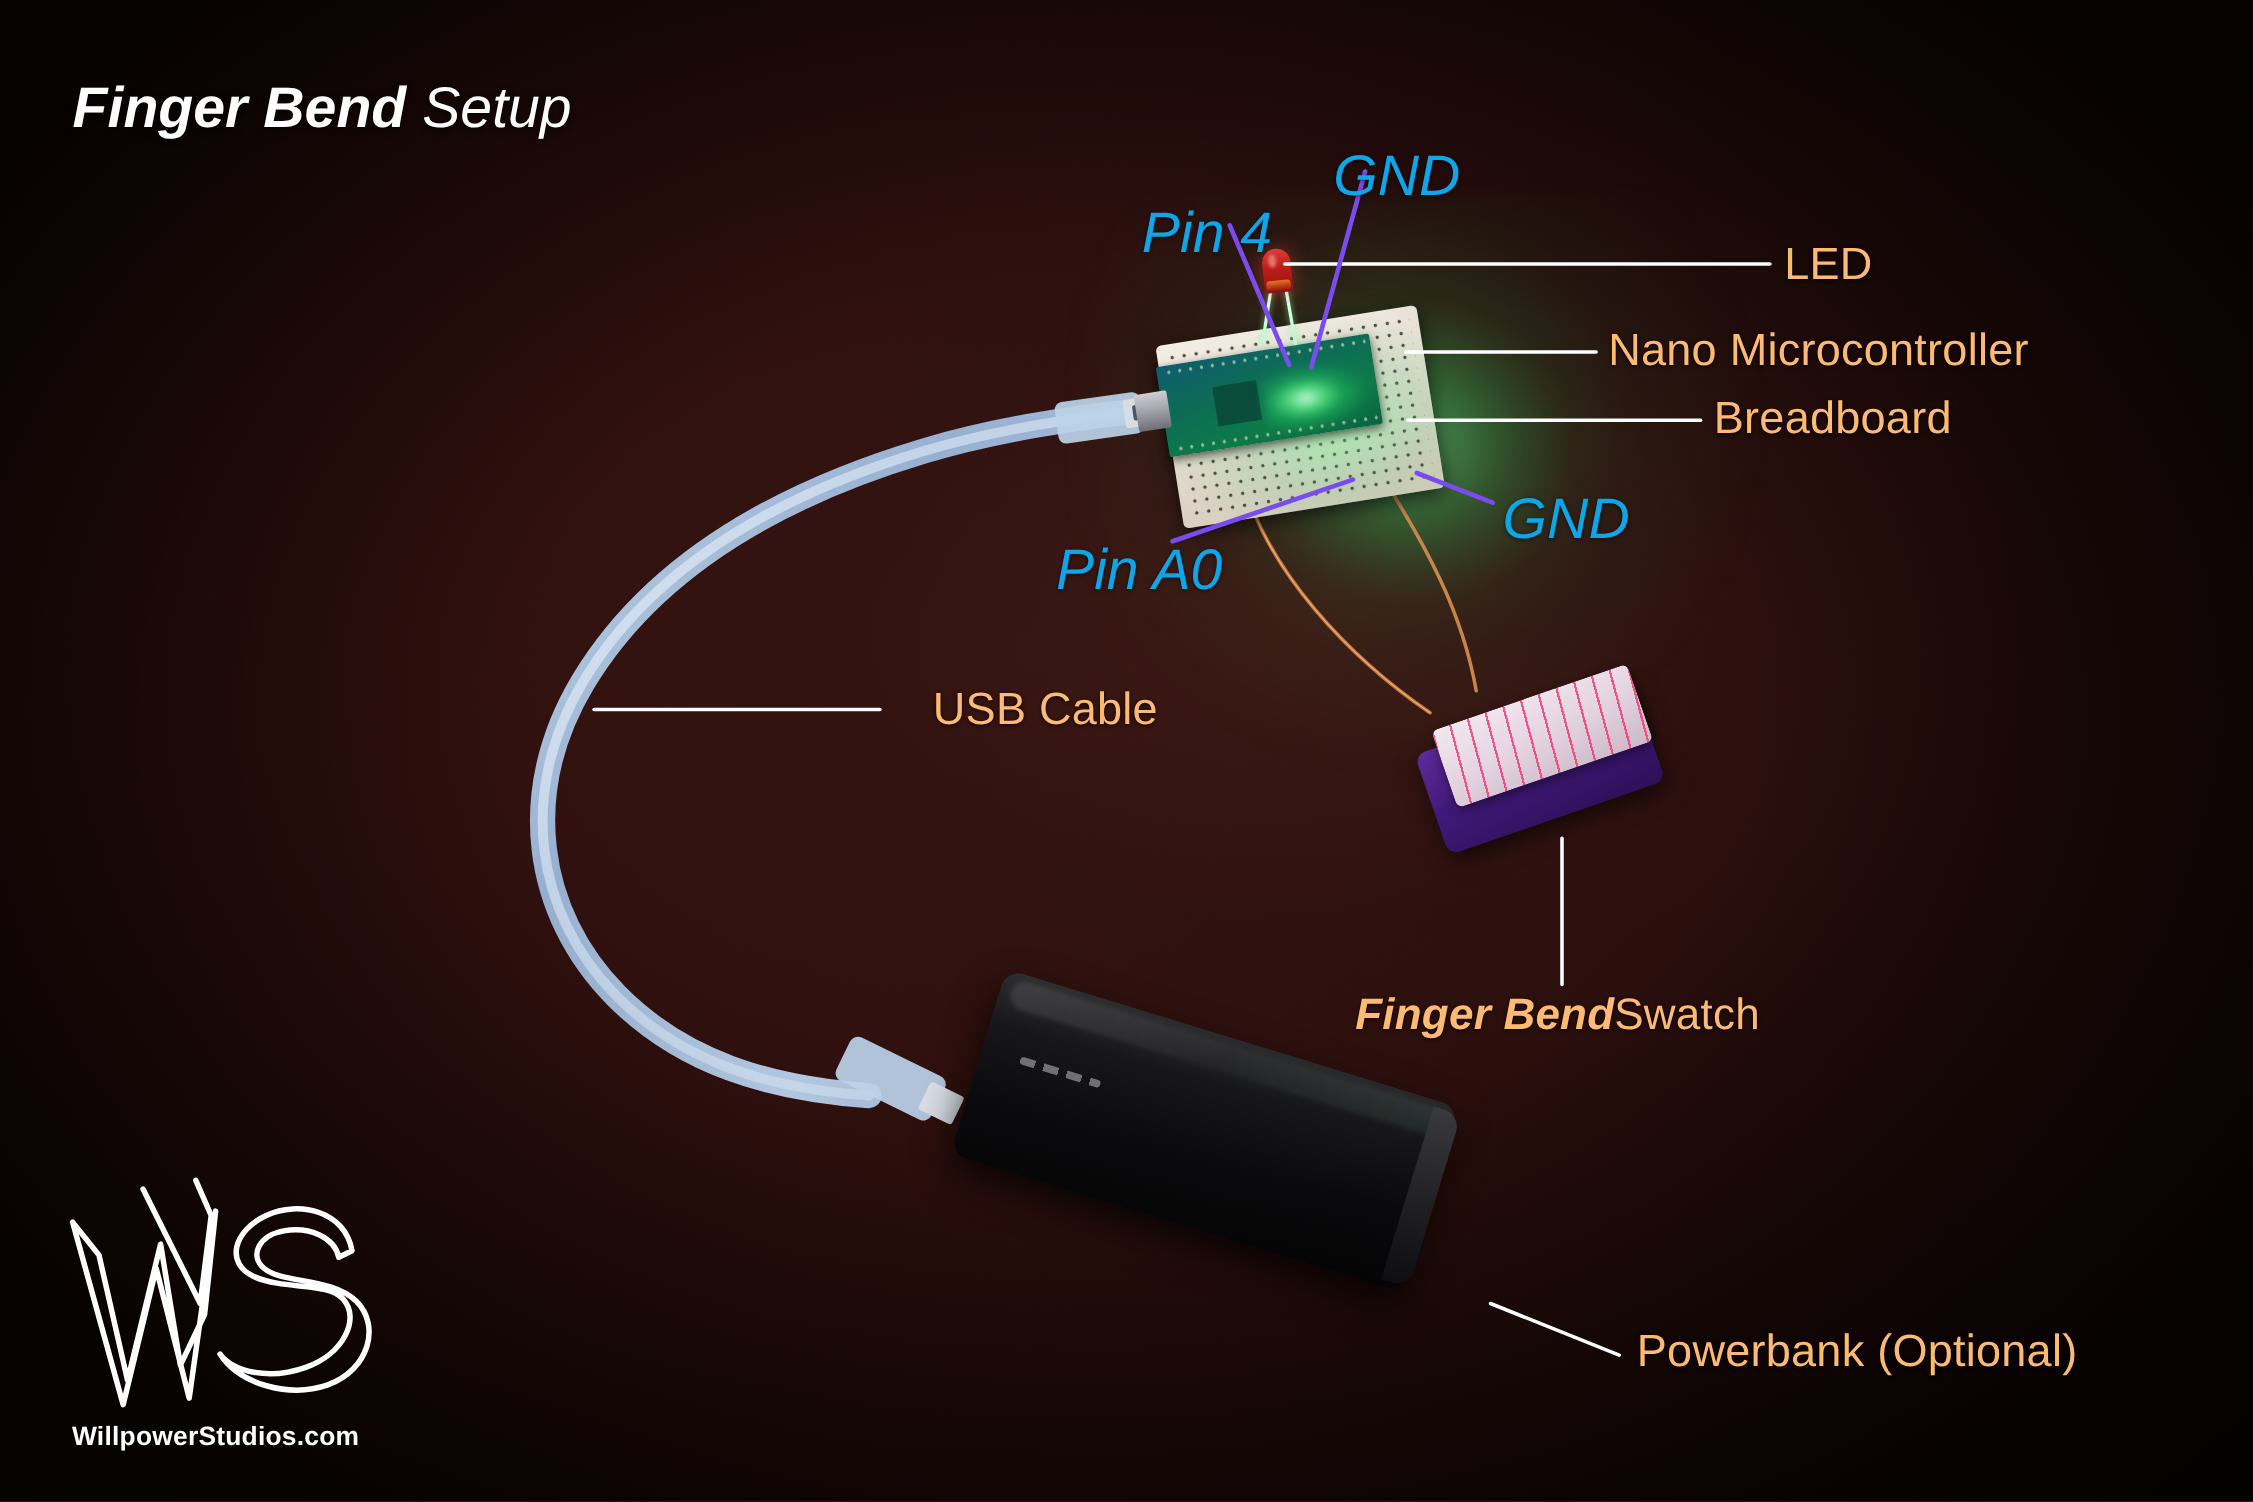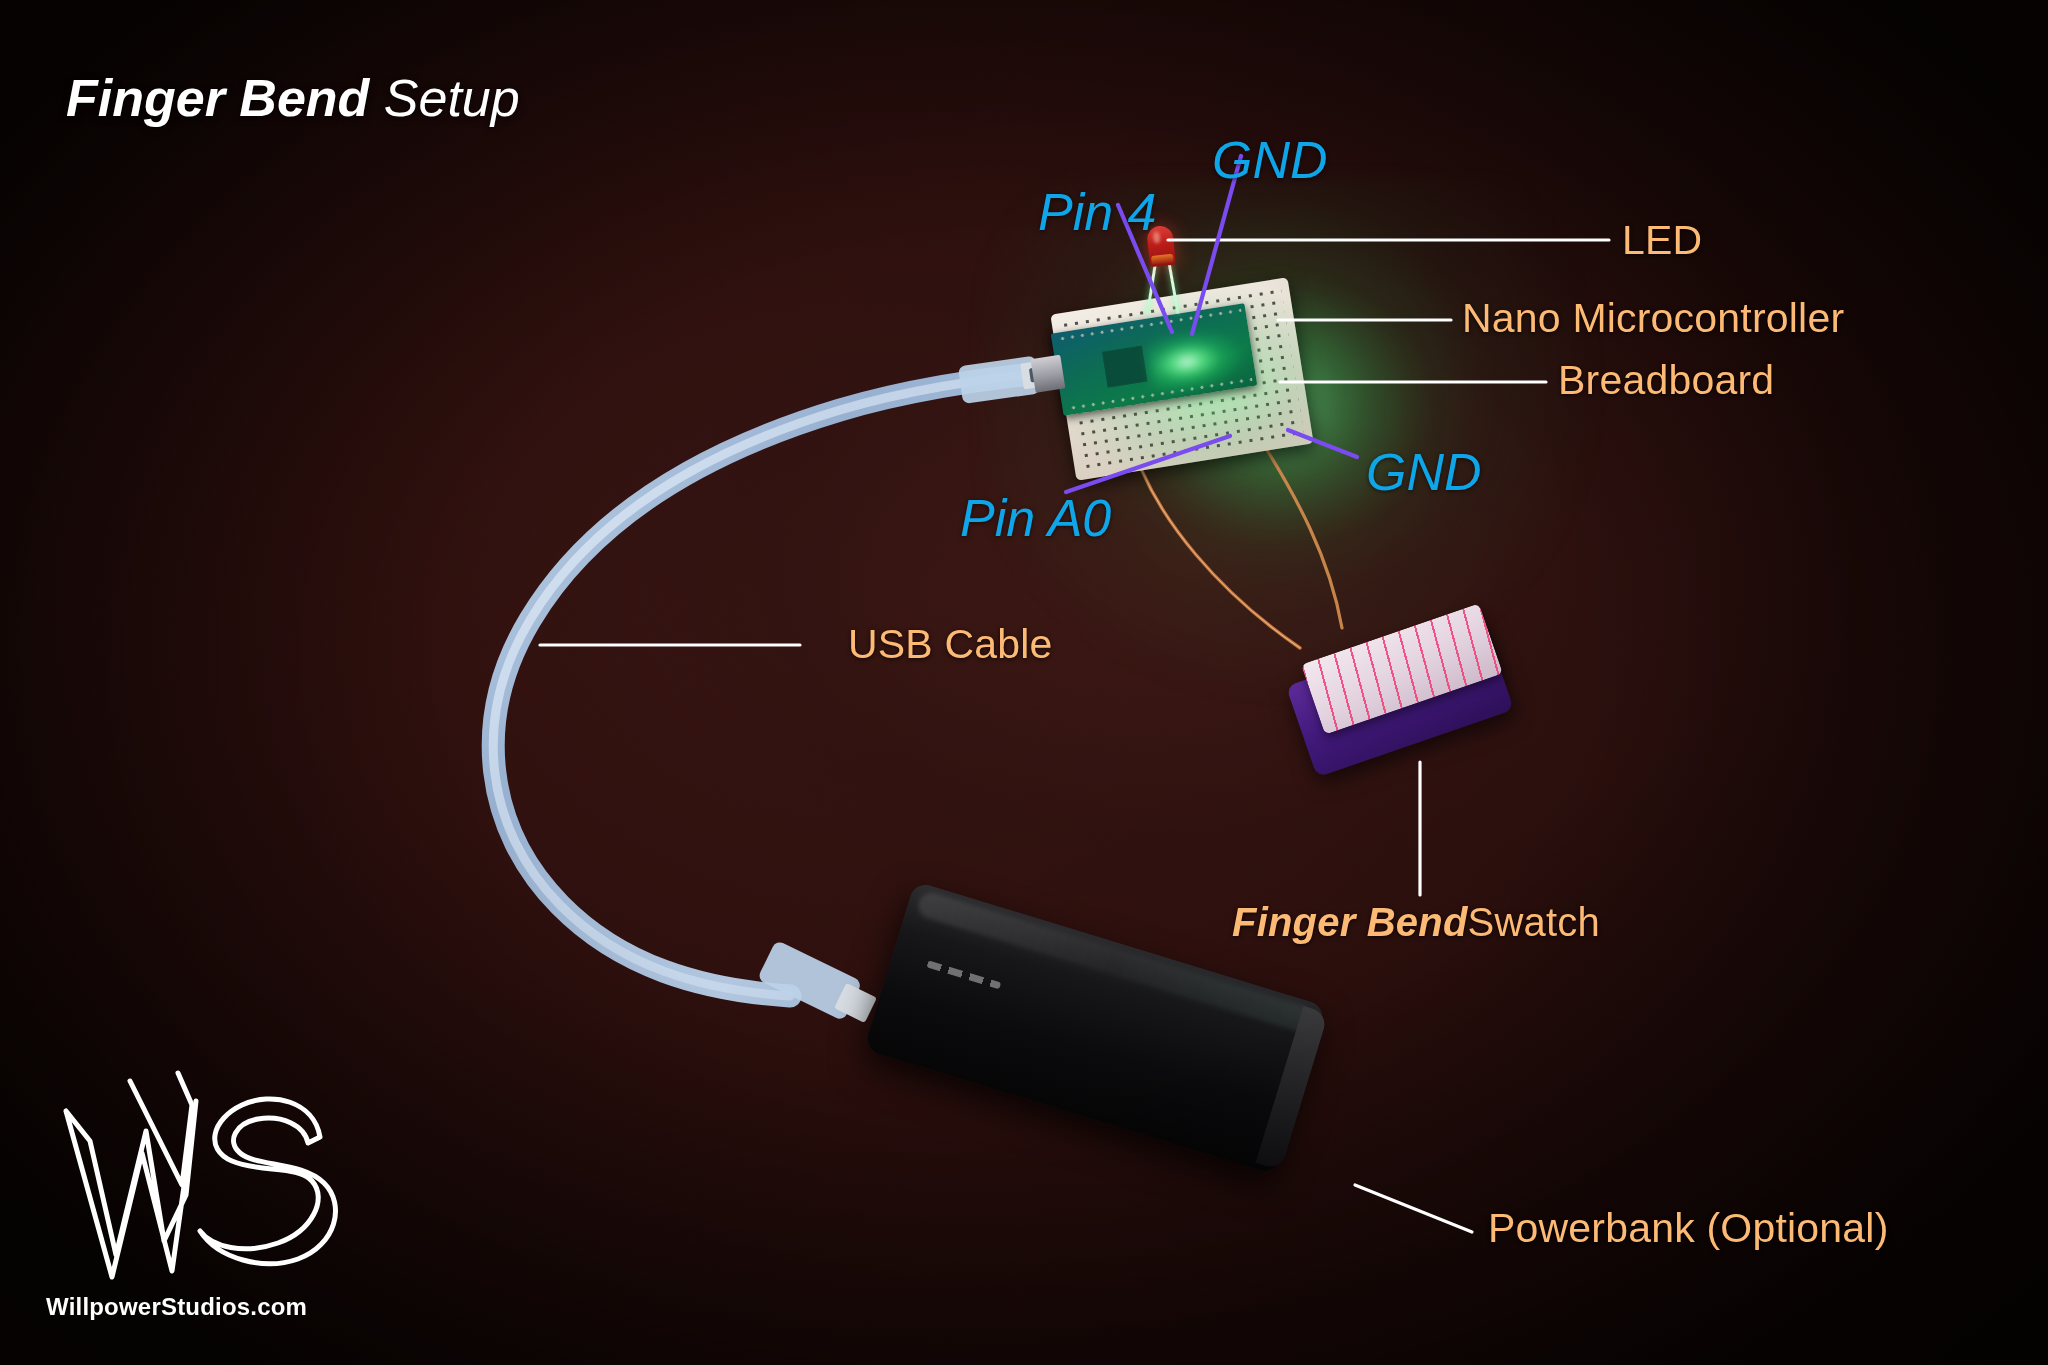--- a/index.html
+++ b/index.html
@@ -252,21 +252,21 @@
   
   .watermark {
     position: absolute;
     left: 46px; top: 1045px;
     width: 300px; height: 290px;
   }
   .wm-url {
     position: absolute;
     left: 0; top: 248px;
     width: 300px;
-    text-align: left;
+    text-align: center;
     color: #ffffff;
     font-size: 24px;
     font-weight: 700;
     letter-spacing: 0.2px;
   }
 </style>
 </head>
 <body>
 
 <div id="stage">

